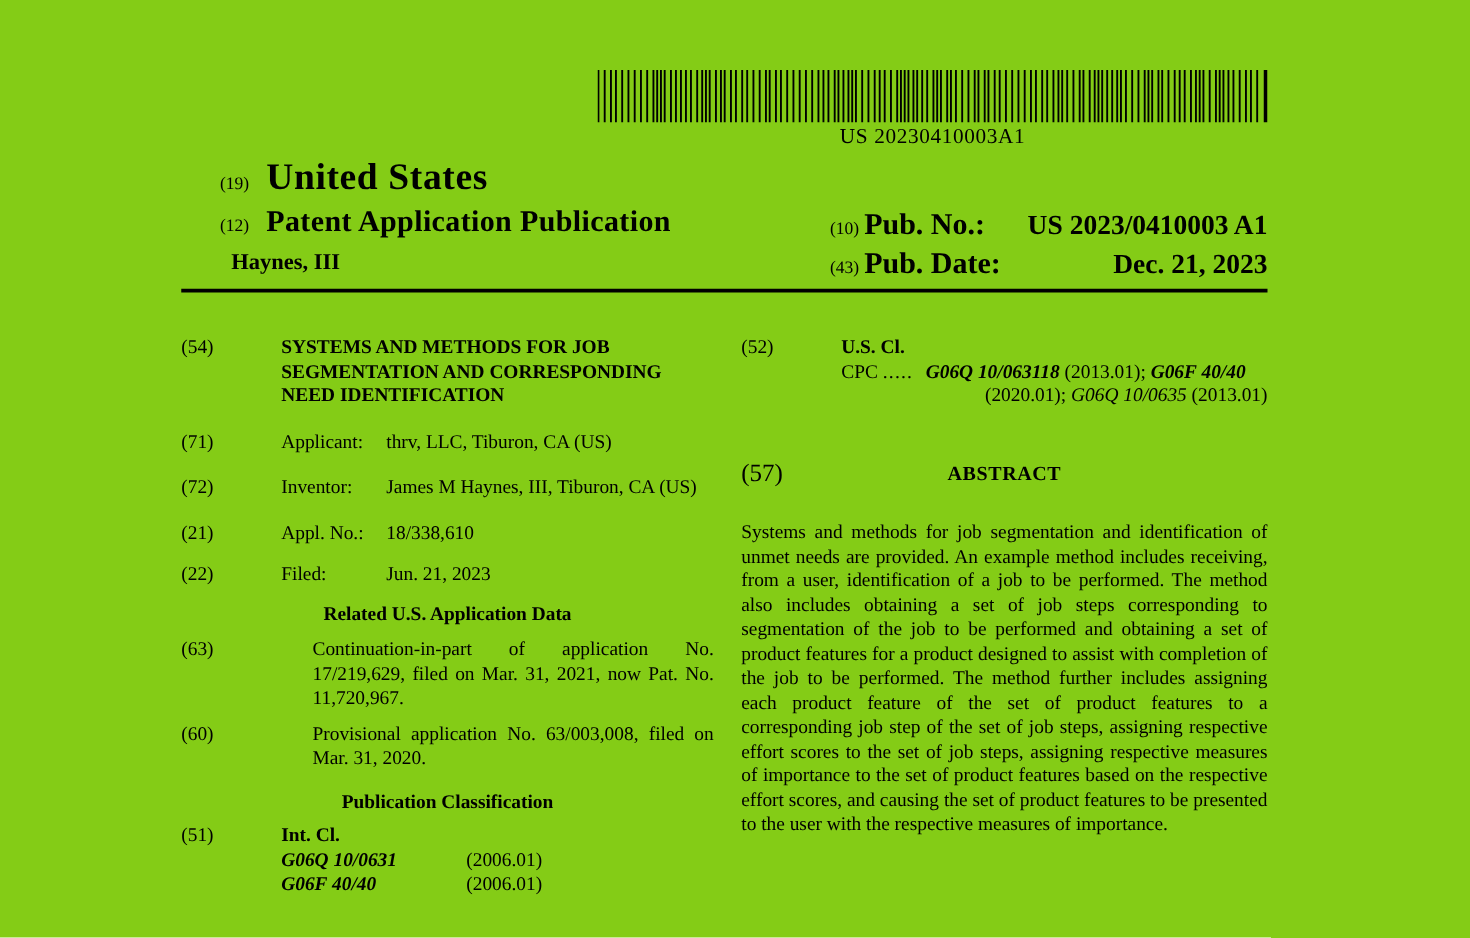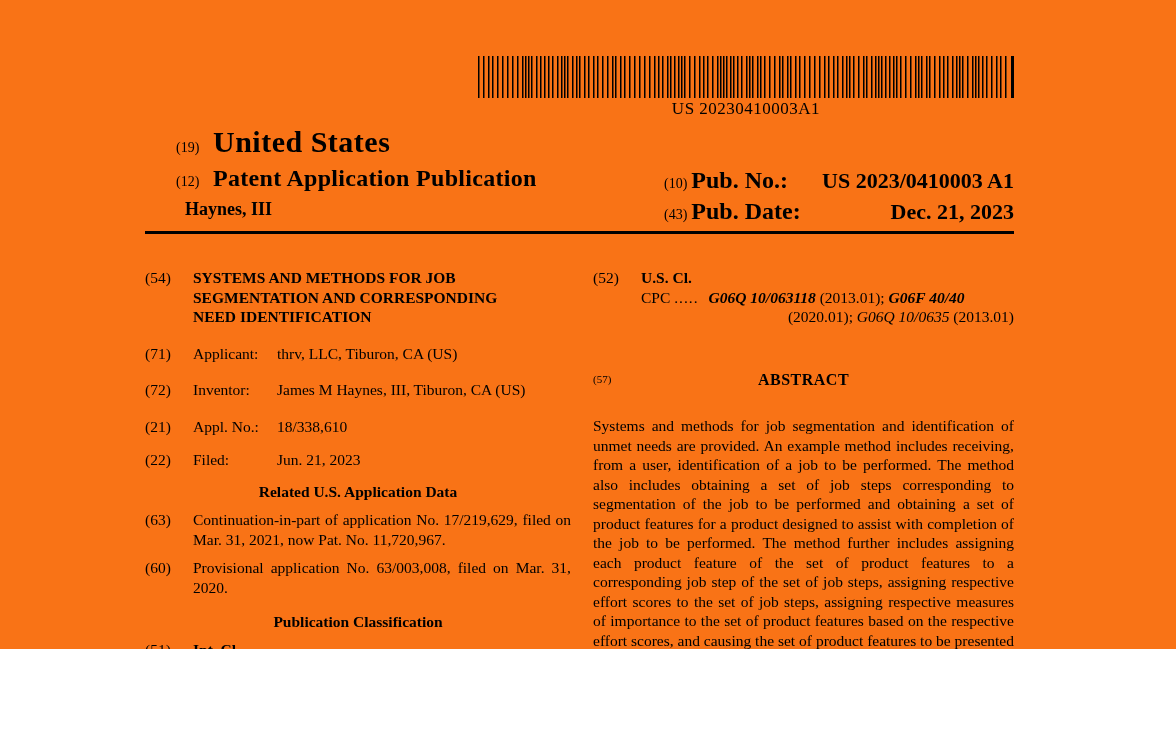--- a/index.html
+++ b/index.html
@@ -1,19 +1,19 @@
 <!DOCTYPE html>
 <html><head>
 <meta charset="utf-8">
 <style>
   html,body { margin:0; padding:0; background:#fff; }
   .page {
     position:relative;
-    width:1176px; height:649px;
-    background:#f97316;
+    width:1176px; height:750px;
+    background:#84cc16;
     font-family:"Liberation Serif", serif;
     color:#000;
     overflow:hidden;
   }
 
   
   .barcode-block { position:absolute; left:478px; top:56px; width:536px; text-align:center; }
   .barcode-svg { display:block; width:536px; height:42px; }
   .barcode-number { font-size:17px; margin-top:1px; letter-spacing:0.5px; }
 
@@ -33,48 +33,48 @@
 
   .rule { position:absolute; left:145px; top:231px; width:869px; height:2.5px; background:#000; }
 
   
   .col { position:absolute; top:268px; font-size:15.5px; line-height:19.5px; }
   .col-left  { left:145px; width:426px; }
   .col-right { left:593px; width:421px; }
 
   .item { display:flex; }
   .item .code { width:48px; flex:none; }
-  .item .body { flex:1; }
+  .item .body { flex:1;margin-left:32px; }
 
   .title-body { font-weight:bold; max-width:332px; }
 
   .label { display:inline-block; min-width:84px; }
   b.name { font-weight:normal; }
   .inv-value { display:inline-block; vertical-align:top; width:250px; }
 
   .center-head { text-align:center; font-weight:bold; }
 
   .just { text-align:justify; }
 
   .mt17 { margin-top:17px; } .mt14 { margin-top:14px; } .mt12 { margin-top:12px; }
-  .mt9  { margin-top:9px;  } .mt15 { margin-top:15px; } .mt8  { margin-top:8px; }
+  .mt9  { margin-top:9px;gap:25px;  } .mt15 { margin-top:15px; } .mt8  { margin-top:8px; }
 
   .cls-row { display:flex; }
   .cls { min-width:148px; font-weight:bold; font-style:italic; }
 
   
   .cpc-line1 { }
   .cpc-dots { margin-right:10px; letter-spacing:1px; }
   .bi { font-weight:bold; font-style:italic; }
   .it { font-style:italic; }
   .cpc-line2 { text-align:right; }
 
   
   .abstract-head { position:relative; margin-top:43px; text-align:center; font-weight:bold; font-size:16px; letter-spacing:0.5px; }
-  .abstract-head .code { position:absolute; left:0; top:0; font-weight:normal; font-size:11px; letter-spacing:0; }
+  .abstract-head .code { position:absolute; left:0; top:0; font-weight:normal; font-size:20px; letter-spacing:0; }
   .abstract-text { margin-top:27px; }
 </style>
 </head>
 <body>
 
 <div class="page">
 
   <div class="barcode-block">
     <svg class="barcode-svg" id="barcode-svg" viewBox="0 0 536 42" preserveAspectRatio="none">
         <rect x="0.0" y="0" width="1.5" height="42" fill="#000"></rect>

